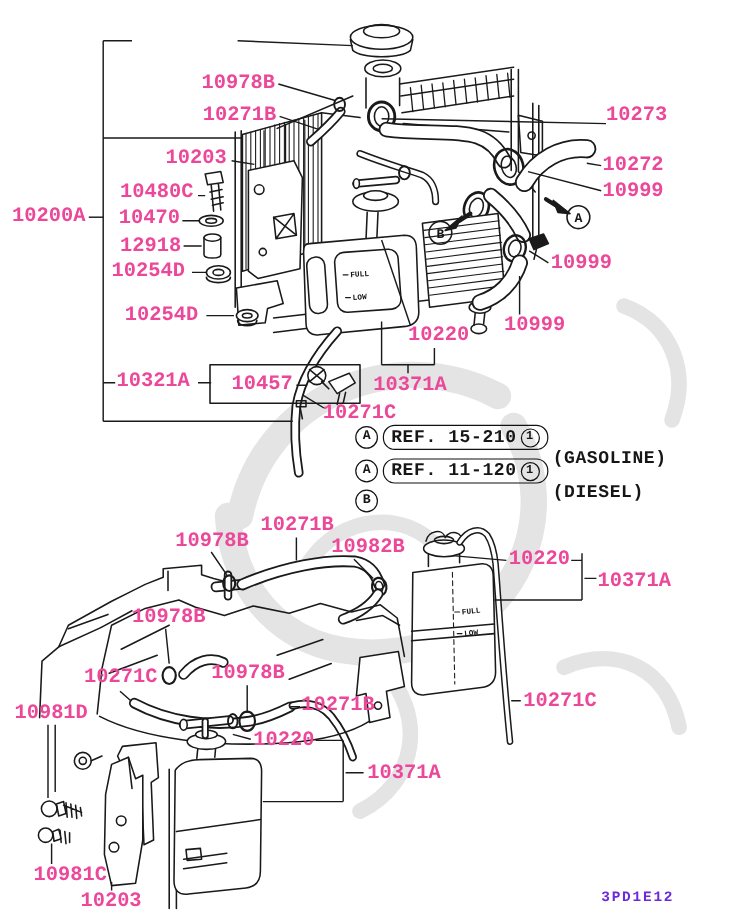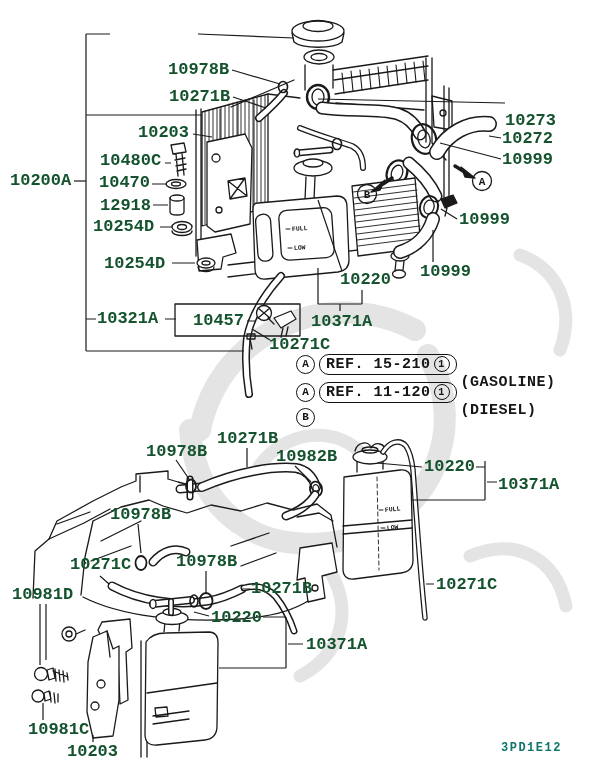--- a/index.html
+++ b/index.html
@@ -1,33 +1,33 @@
 <!DOCTYPE html>
 <html><head>
 <meta charset="utf-8">
 <style>
   html,body{margin:0;padding:0;background:#fff;}
   .stage{position:relative;width:609px;height:768px;background:#ffffff;overflow:hidden;
          font-family:"Liberation Mono",monospace;color:#161616;}
   svg{position:absolute;left:0;top:0;}
   .lbl{position:absolute;font:bold 17px "Liberation Mono",monospace;line-height:1;
-       letter-spacing:0px;white-space:nowrap;color:#14532d;}
+       letter-spacing:0px;white-space:nowrap;color:#ec4899;}
   .hl{position:absolute;left:110px;top:20px;font:bold 18px "Liberation Mono",monospace;
       background:#9a9ad6;border:2px solid #5456b4;border-radius:3px;color:#16163f;
       padding:2px 9px 3px 9px;letter-spacing:1px;line-height:1;}
   .refrow{position:absolute;display:flex;align-items:center;gap:4px;height:22px;}
   .mk{display:inline-flex;align-items:center;justify-content:center;width:17px;height:17px;
       border:1.6px solid #111;border-radius:50%;font:bold 11px "Liberation Mono",monospace;flex:0 0 auto;}
-  .refbox{display:inline-flex;align-items:center;gap:3px;border:1.6px solid #111;border-radius:10px;
+  .refbox{display:inline-flex;align-items:flex-end;gap:3px;border:1.6px solid #111;border-radius:10px;
       padding:1px 6px;font:bold 15px "Liberation Mono",monospace;letter-spacing:.5px;}
   .cnum{display:inline-flex;align-items:center;justify-content:center;width:14px;height:14px;
       border:1.4px solid #111;border-radius:50%;font:bold 10px "Liberation Mono",monospace;}
   .refnote{font:bold 15px "Liberation Mono",monospace;letter-spacing:.5px;margin-top:36px;}
   .caption{position:absolute;left:222px;top:689px;font:bold 17px "Liberation Mono",monospace;letter-spacing:1px;}
-  .code{position:absolute;left:501px;top:741px;font:bold 12px "Liberation Mono",monospace;letter-spacing:1.5px;color:#0f766e;}
+  .code{position:absolute;left:501px;top:741px;font:bold 12px "Liberation Mono",monospace;letter-spacing:1.5px;color:#6d28d9;}
   .svgt{font:bold 11px "Liberation Mono",monospace;}
   .svgs{font:bold 6.5px "Liberation Mono",monospace;}
 </style>
 </head>
 <body>
 
 <div class="stage">
 
 <svg width="609" height="768" viewBox="0 0 609 768">
 
@@ -325,21 +325,21 @@
 <div class="lbl" style="left:99px;top:174px">10470</div>
 <div class="lbl" style="left:100px;top:197px">12918</div>
 <div class="lbl" style="left:93px;top:218px">10254D</div>
 <div class="lbl" style="left:104px;top:255px">10254D</div>
 <div class="lbl" style="left:10px;top:172px">10200A</div>
 <div class="lbl" style="left:97px;top:310px">10321A</div>
 <div class="lbl" style="left:193px;top:312px">10457</div>
 <div class="lbl" style="left:269px;top:336px">10271C</div>
 <div class="lbl" style="left:340px;top:271px">10220</div>
 <div class="lbl" style="left:311px;top:313px">10371A</div>
-<div class="lbl" style="left:505px;top:112px">10273</div>
+<div class="lbl" style="left:505px;top:88px">10273</div>
 <div class="lbl" style="left:502px;top:130px">10272</div>
 <div class="lbl" style="left:502px;top:151px">10999</div>
 <div class="lbl" style="left:459px;top:211px">10999</div>
 <div class="lbl" style="left:420px;top:263px">10999</div>
 
 <div class="refrow" style="left:296px;top:353px">
   <span class="mk">A</span>
   <span class="refbox">
         <span>REF. 15-210</span>
         <span class="cnum">1</span>

